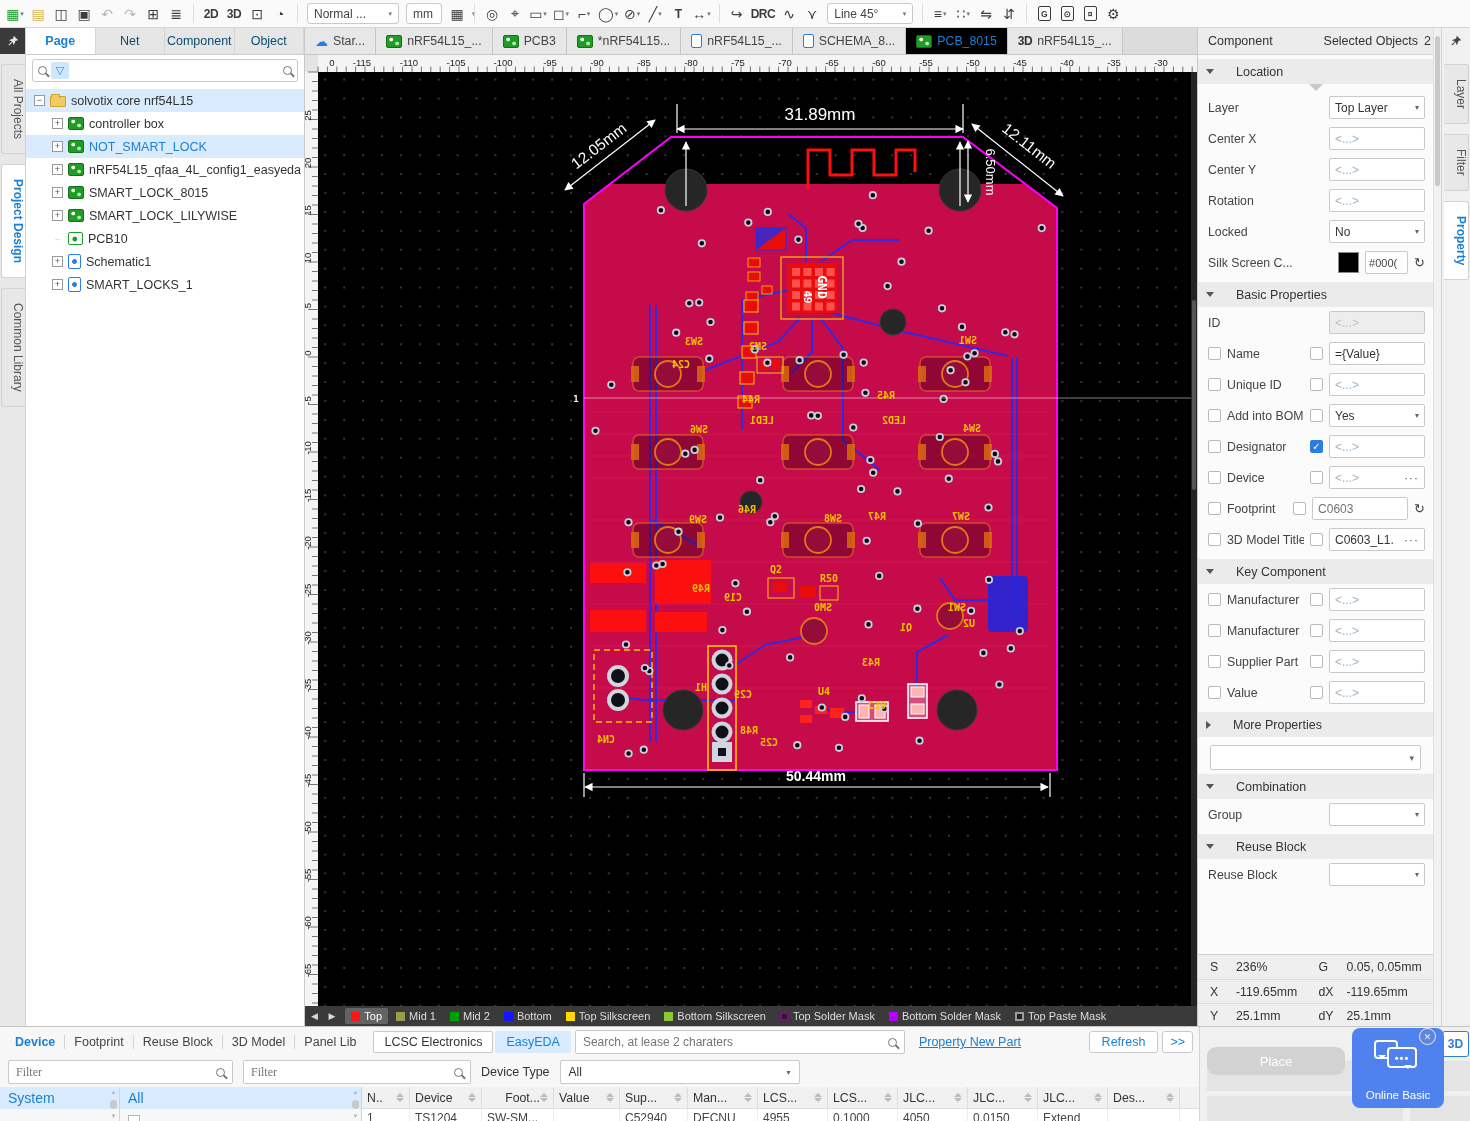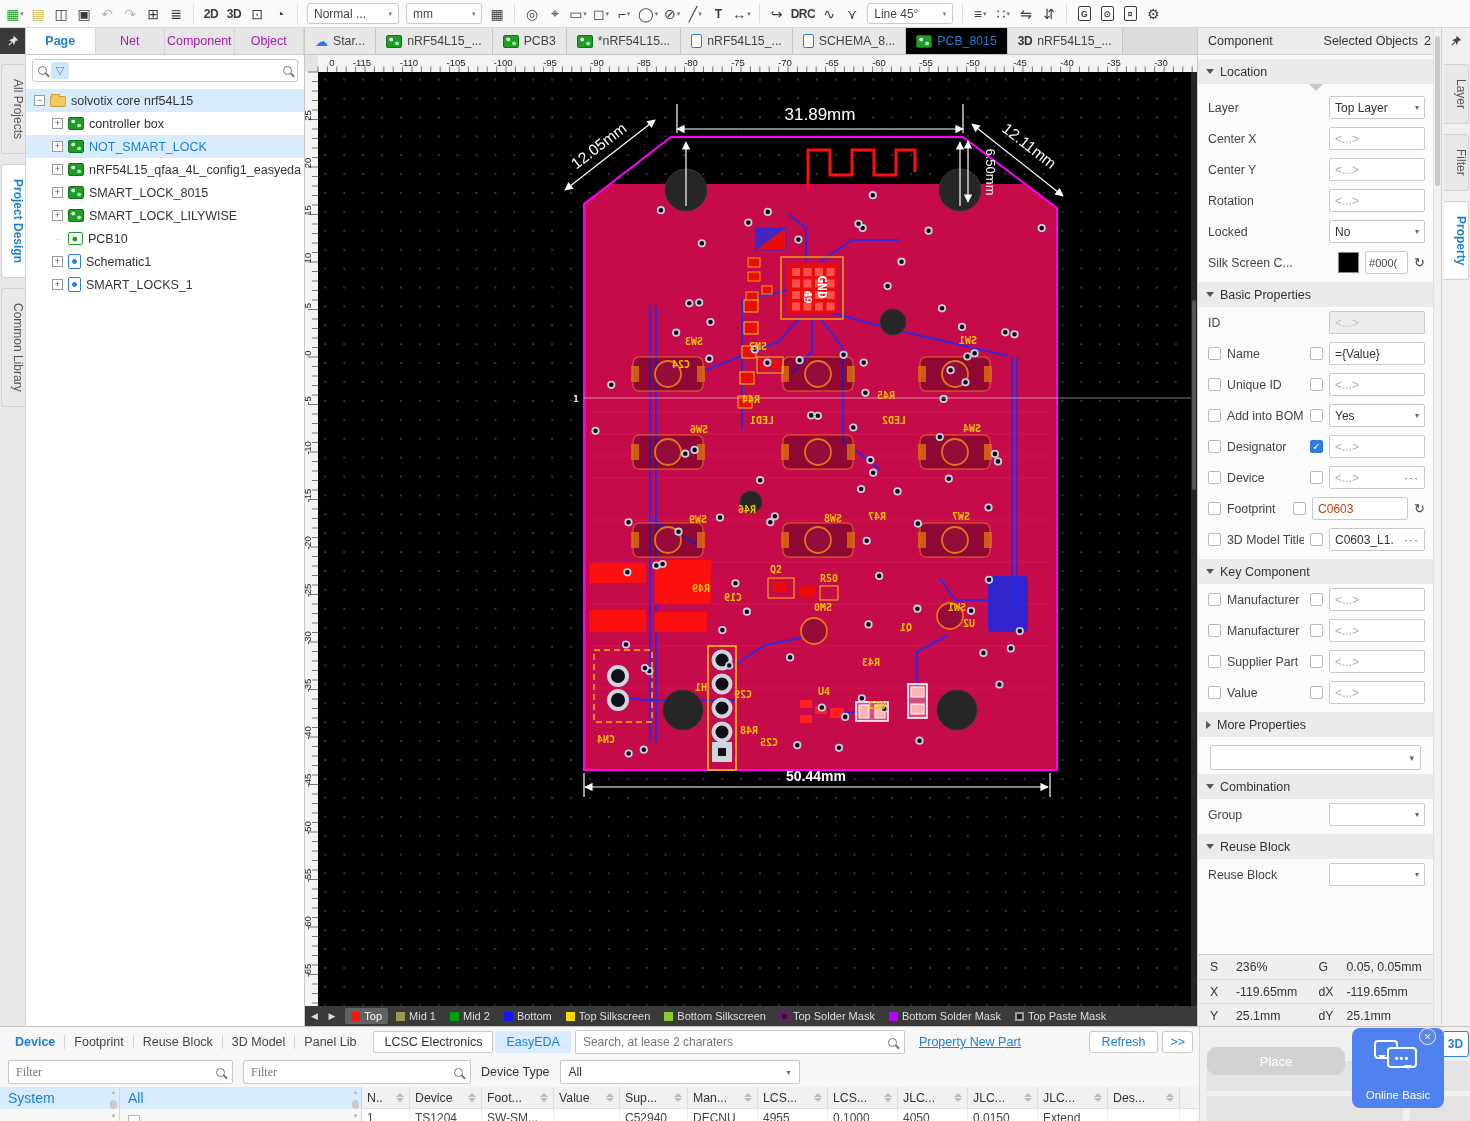--- a/index.html
+++ b/index.html
@@ -24,21 +24,21 @@
   .v-tab{writing-mode:vertical-rl;padding:14px 0;margin-top:10px;color:#555;font-size:12px;background:#e8e8e8;border:1px solid #d2d2d2;border-right:none;width:24px;text-align:center;border-radius:3px 0 0 3px}
   .v-tab.active{color:#1b7fd4;background:#fff;font-weight:bold}
   #right-rail{width:29px;background:#f0f0f0;border-left:1px solid #d2d2d2;display:flex;flex-direction:column;align-items:center}
   #right-rail .rail-pin{background:#f0f0f0}
   #right-rail .rail-pin svg{fill:#444}
   #right-rail .v-tab{border:1px solid #d2d2d2;border-left:none;border-radius:0 3px 3px 0;width:25px}
 
   
   #sidebar{width:279px;background:#fff;border-right:1px solid #c9c9c9;display:flex;flex-direction:column}
   #side-tabs{height:27px;display:flex;background:#e6e6e6;border-bottom:1px solid #cfcfcf;flex:none}
-  .side-tab{flex:1;display:flex;align-items:center;justify-content:center;color:#a21caf;border-right:1px solid #d5d5d5;font-size:12.5px}
+  .side-tab{flex:1;display:flex;align-items:center;justify-content:center;color:#0c4a6e;border-right:1px solid #d5d5d5;font-size:12.5px}
   .side-tab.active{background:#fff;color:#1b7fd4;font-weight:bold}
   #side-search{height:30px;display:flex;align-items:center;padding:3px 6px;flex:none}
   .search-box{flex:1;height:23px;border:1px solid #c9c9c9;border-radius:3px;background:#fff;display:flex;align-items:center;padding:0 5px;gap:4px}
   .lens{width:9px;height:9px;border:1.5px solid #777;border-radius:50%;position:relative;flex:none}
   .lens::after{content:"";position:absolute;width:5px;height:1.5px;background:#777;transform:rotate(45deg);right:-4px;bottom:-2px}
   .funnel{width:18px;height:17px;background:#cfe7fb;border-radius:2px;color:#2a7de1;display:flex;align-items:center;justify-content:center;font-size:11px;flex:none}
   .search-input{flex:1;border:none;outline:none;font-size:12px;min-width:10px}
   #tree{flex:1;overflow:hidden;padding-top:4px}
   .tree-row{height:23px;display:flex;align-items:center;gap:5px;padding-left:8px;white-space:nowrap}
   .tree-row.d1{padding-left:26px}
@@ -66,34 +66,34 @@
   .lb-arrows{color:#d8d8d8;font-size:9px;padding:0 4px;letter-spacing:4px}
   .lchip{display:flex;align-items:center;gap:4px;padding:2px 6px;border-radius:2px;color:#dedede;font-size:11px;white-space:nowrap}
   .lchip.active{background:#636363;color:#fff}
   .sw{width:9px;height:9px;flex:none}
 
   
   #rightpanel{width:244px;background:#fbfbfb;display:flex;flex-direction:column;position:relative;border-left:1px solid #c9c9c9}
   #prop-header{height:27px;background:#ececec;border-bottom:1px solid #d5d5d5;display:flex;align-items:center;padding:0 10px;gap:6px;flex:none;font-size:12.5px;color:#333}
   #prop-header .ph-r{margin-left:auto}
   #prop-body{flex:1;overflow:hidden;position:relative;padding-right:8px}
-  .sec-h{height:25px;background:#ebebeb;display:flex;align-items:center;gap:6px;padding:0 8px;margin-top:4px;color:#333;font-size:12.5px}
+  .sec-h{height:25px;background:#ebebeb;display:flex;align-items:center;gap:22px;padding:0 8px;margin-top:4px;color:#333;font-size:12.5px}
   .tri{width:0;height:0;border-left:4px solid transparent;border-right:4px solid transparent;border-top:5px solid #555}
   .tri.right{border-top:4px solid transparent;border-bottom:4px solid transparent;border-left:5px solid #555;border-right:none}
   .grip{display:flex;justify-content:center;height:8px}
   .grip i{width:0;height:0;border-left:7px solid transparent;border-right:7px solid transparent;border-top:7px solid #c8c8c8}
   .prow{height:31px;display:flex;align-items:center;padding:0 8px 0 10px;gap:6px}
   .prow .plbl{flex:1;color:#444;font-size:12.3px;white-space:nowrap;overflow:hidden}
   .cb{width:13px;height:13px;border:1px solid #b9b9b9;border-radius:2px;background:#fff;flex:none;font-size:10px;line-height:12px;text-align:center;color:#fff}
   .cb.on{background:#2a7de1;border-color:#2a7de1}
   .pctl{width:96px;height:23px;border:1px solid #c9c9c9;border-radius:2px;background:#fff;display:flex;align-items:center;padding:0 5px;font-size:12px;color:#333;flex:none;position:relative}
   .pctl.dis{background:#ededed;color:#b7c4cf;justify-content:center}
   .pctl .val{flex:1;overflow:hidden;white-space:nowrap}
   .pctl .muted{color:#9db5c8}
-  .pctl .link{color:#c2410c}
+  .pctl .link{color:#737373}
   .pctl .car{font-size:8px;color:#666}
   .pctl .dots{color:#555;letter-spacing:1px}
   .swatch{width:21px;height:21px;background:#000;border:1px solid #888;flex:none}
   .mini-in{width:43px;height:23px;border:1px solid #c9c9c9;border-radius:2px;font-size:11px;display:flex;align-items:center;padding:0 3px;background:#fff;color:#444}
   .refresh{color:#444;font-size:13px}
   .wide-select{height:25px;border:1px solid #c9c9c9;border-radius:2px;background:#fff;margin:8px 12px 4px 12px;display:flex;align-items:center;justify-content:flex-end;padding:0 6px;color:#666;font-size:9px}
   #prop-scroll{position:absolute;right:0;top:0;width:8px;bottom:0;background:#f1f1f1;border-left:1px solid #e0e0e0}
   #prop-scroll i{position:absolute;left:1px;right:1px;top:8px;height:150px;background:#c9c9c9;border-radius:4px;display:block}
   #prop-status{height:72px;border-top:1px solid #cfcfcf;background:#efefef;flex:none;font-size:12.3px}
   .st-row{height:24px;display:flex;align-items:center;padding:0 12px;border-top:1px solid #dcdcdc}
@@ -190,21 +190,21 @@
       <span class="glyph">⊡</span>
     </span>
     <span class="tb-icon">
       <span class="glyph">◔</span>
     </span>
     <span class="tb-sep"></span>
     <span class="tb-select" style="width: 92px;">
       <span>Normal ...</span>
       <span class="tb-caret">▾</span>
     </span>
-    <span class="tb-select" style="width: 76px; gap: 38px;">
+    <span class="tb-select" style="width: 36px; gap: 38px;">
       <span>mm</span>
       <span class="tb-caret">▾</span>
     </span>
     <span class="tb-icon">
       <span class="glyph">▦</span>
     </span>
     <span class="tb-sep"></span>
     <span class="tb-icon">
       <span class="glyph">◎</span>
     </span>
@@ -1254,21 +1254,21 @@
                 <i class="dn"></i>
               </span>
             </div>
             <div class="hcell" style="width: 72px;">
               <span>Device</span>
               <span class="sort">
                 <i class="up"></i>
                 <i class="dn"></i>
               </span>
             </div>
-            <div class="hcell" style="width: 72px;">
+            <div class="hcell" style="width: 72px; justify-content: flex-end;">
               <span>Foot...</span>
               <span class="sort">
                 <i class="up"></i>
                 <i class="dn"></i>
               </span>
             </div>
             <div class="hcell" style="width: 66px;">
               <span>Value</span>
               <span class="sort">
                 <i class="up"></i>

